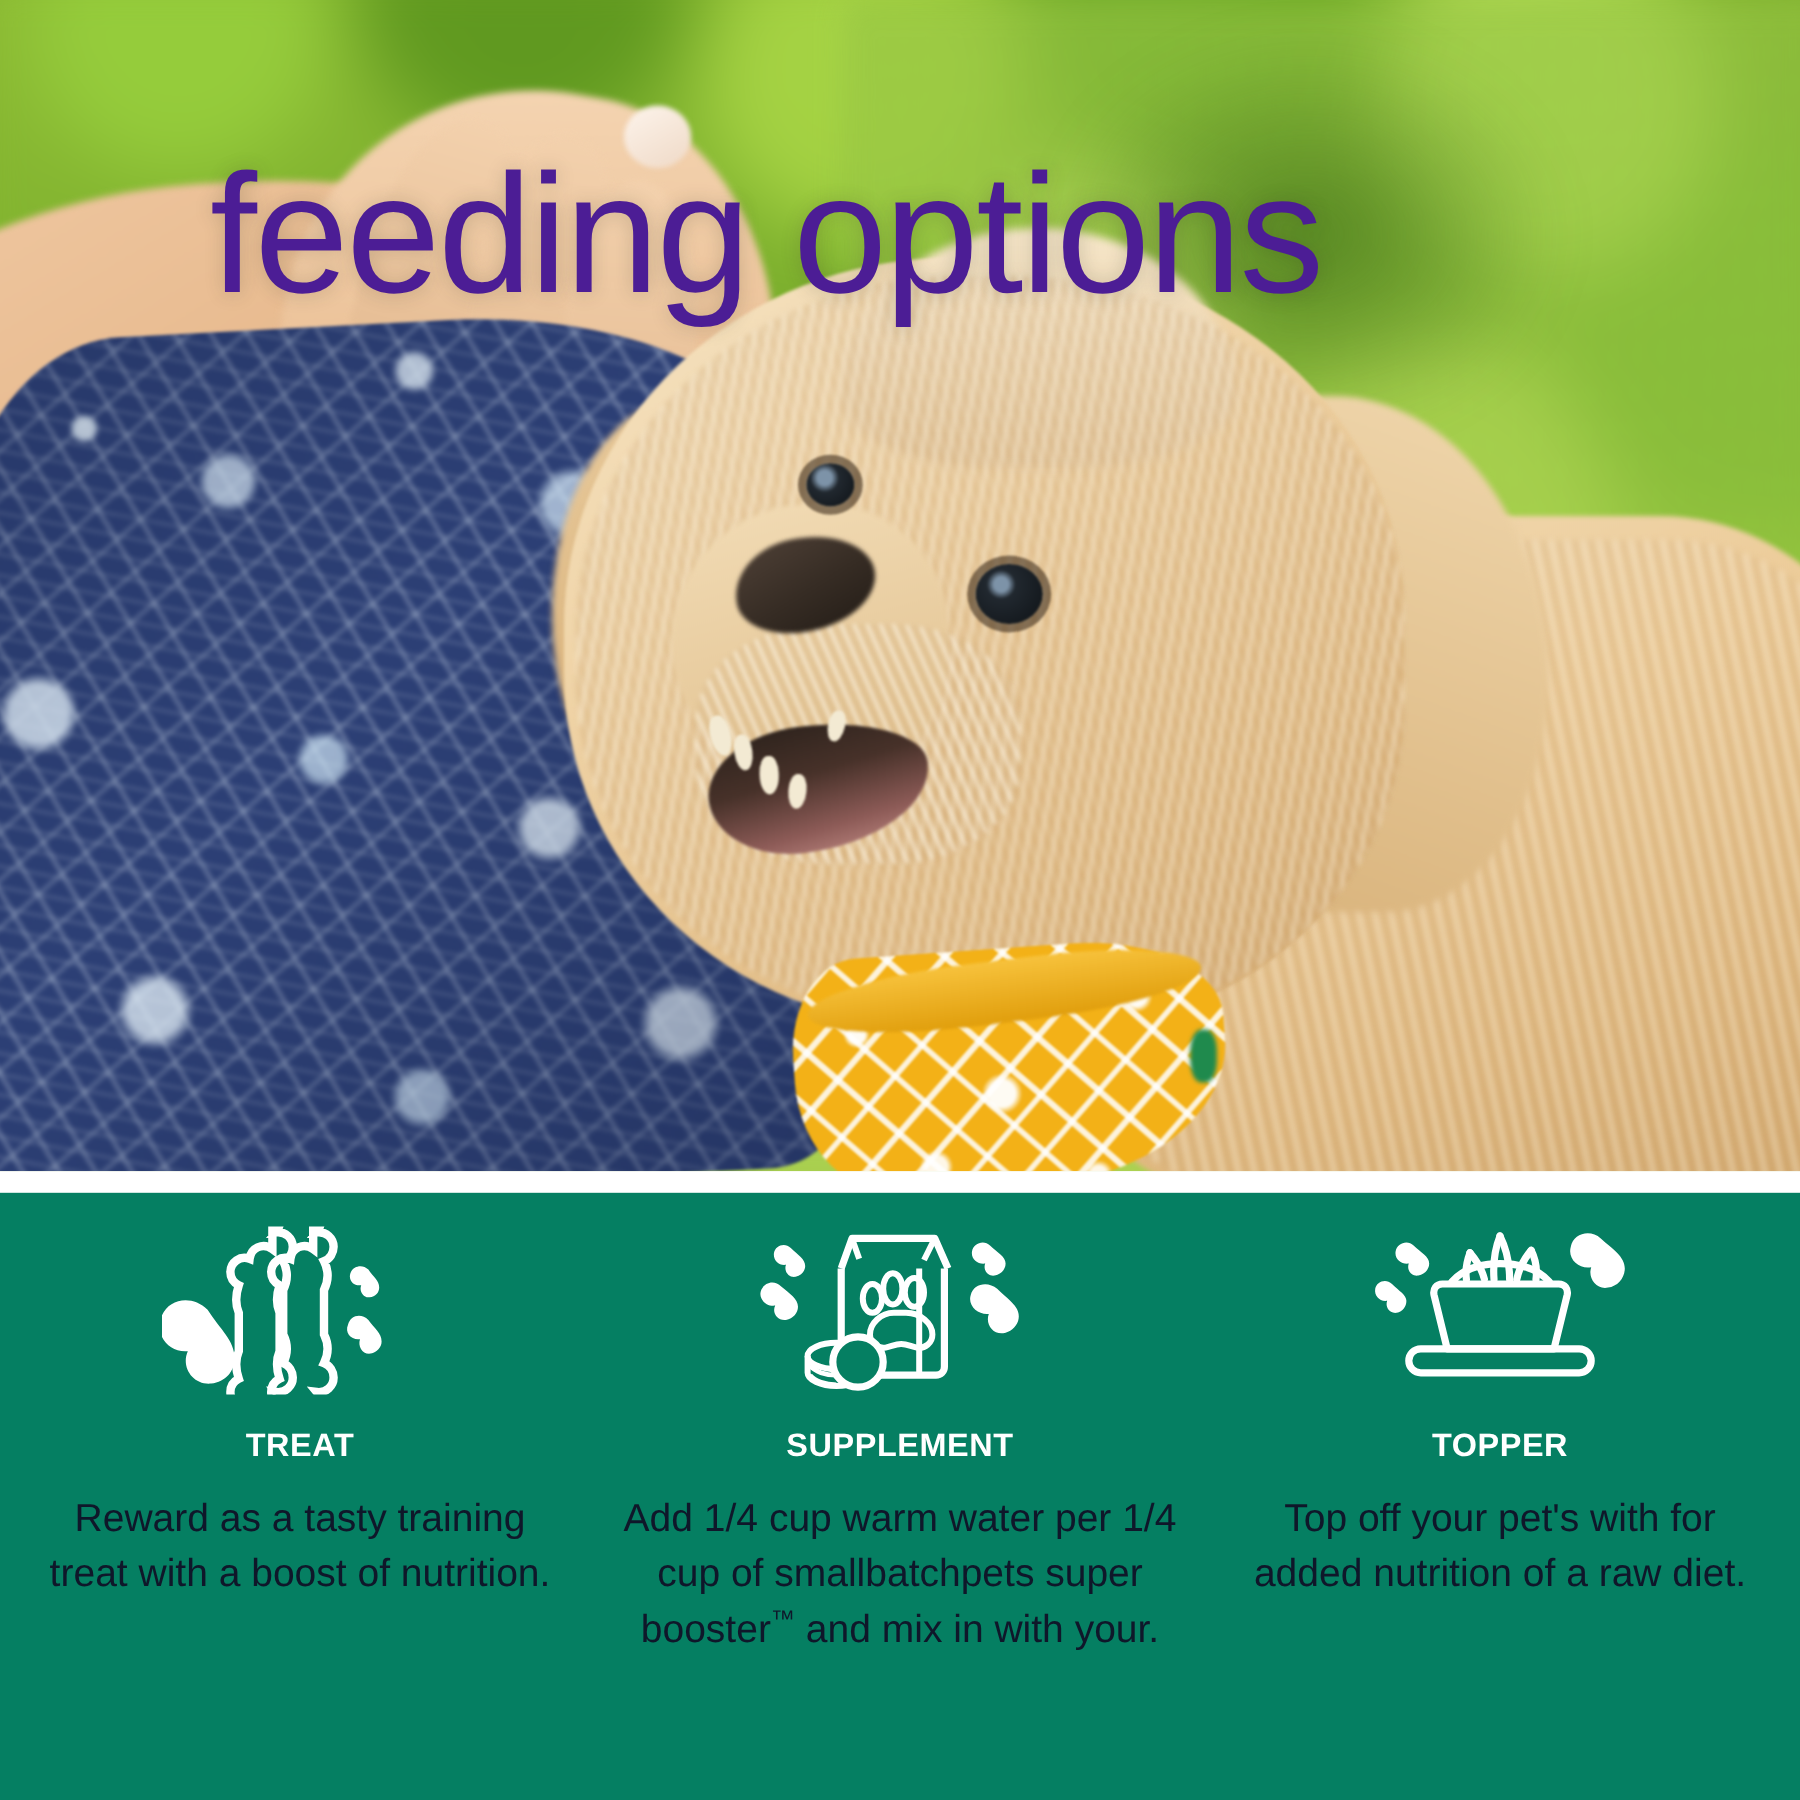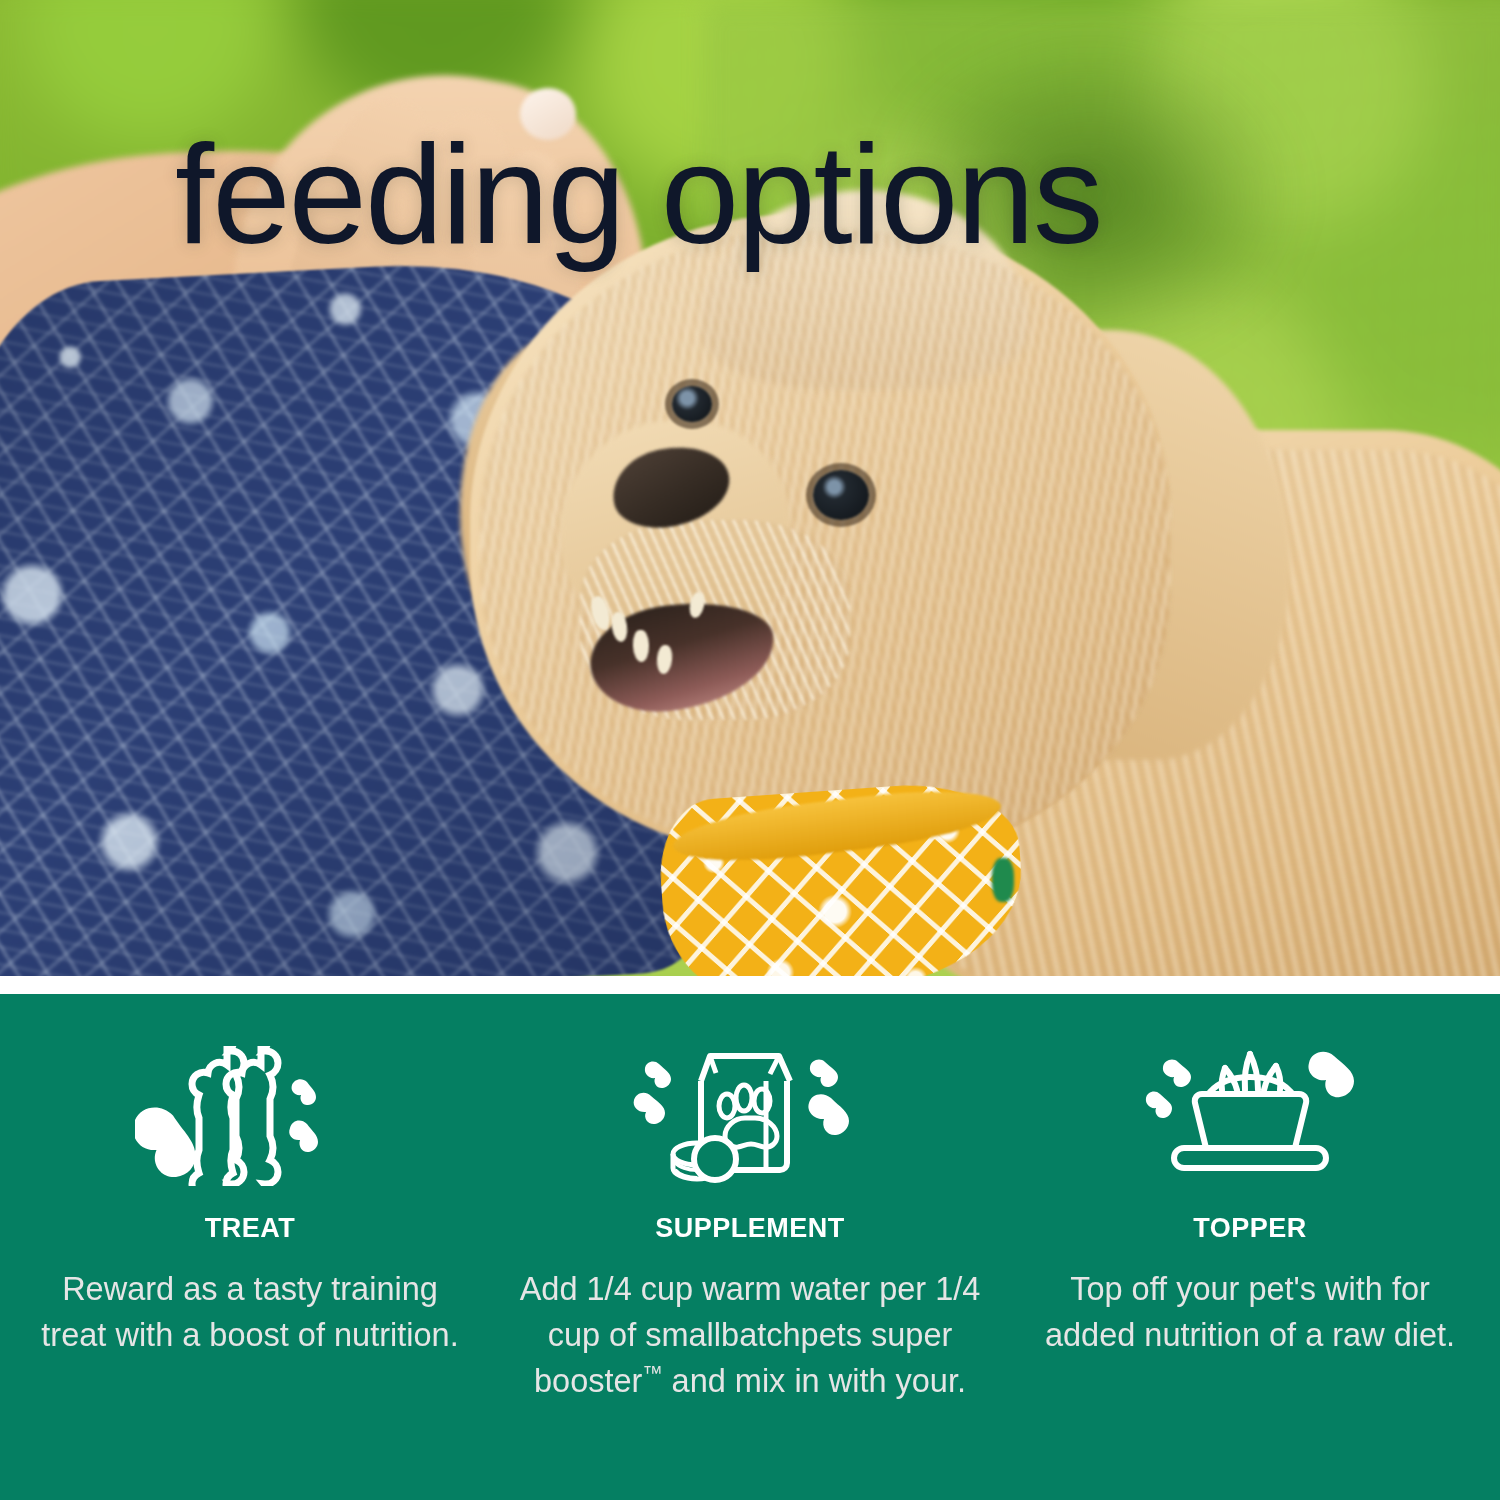--- a/index.html
+++ b/index.html
@@ -214,49 +214,49 @@
     filter:blur(1.3px);
   }
   .bandana-green {
     position:absolute; left:992px; top:858px; width:22px; height:44px;
     background:#1f8a4d; border-radius:40%; filter:blur(1.6px);
   }
 
   
   #title {
     position:absolute; left:175px; top:124px;
-    color:#0f172a;
+    color:#4c1d95;
     font-size:141px;
     line-height:1;
     font-weight:400;
     letter-spacing:-2px;
     white-space:nowrap;
     text-shadow:0 1px 16px rgba(60,60,40,.22);
   }
 
   
   #divider { position:absolute; left:0; top:976px; width:1500px; height:18px; background:#ffffff; }
 
   
   #panel {
     position:absolute; left:0; top:994px; width:1500px; height:506px;
     background:#057f62;
   }
-  .cols { display:flex; width:1500px; height:506px; padding-top:52px; }
+  .cols { display:flex; width:1500px; height:506px; padding-top:28px; }
   .col { flex:1; display:flex; flex-direction:column; align-items:center; }
   .icon-wrap { height:140px; display:flex; align-items:flex-end; justify-content:center; }
   .card-title {
     margin-top:27px;
     color:#ffffff;
     font-size:27px; font-weight:700; letter-spacing:.5px;
     text-transform:uppercase;
   }
   .card-desc {
     margin-top:22px;
-    color:#e5e5e5;
+    color:#0f172a;
     font-size:32.5px;
     line-height:1.42;
     text-align:center;
     max-width:430px;
     font-weight:400;
   }
   .col.wide .card-desc { max-width:480px; }
   .col.last .card-desc { max-width:450px; }
   .tm { font-size:.62em; vertical-align:super; }
 </style>

